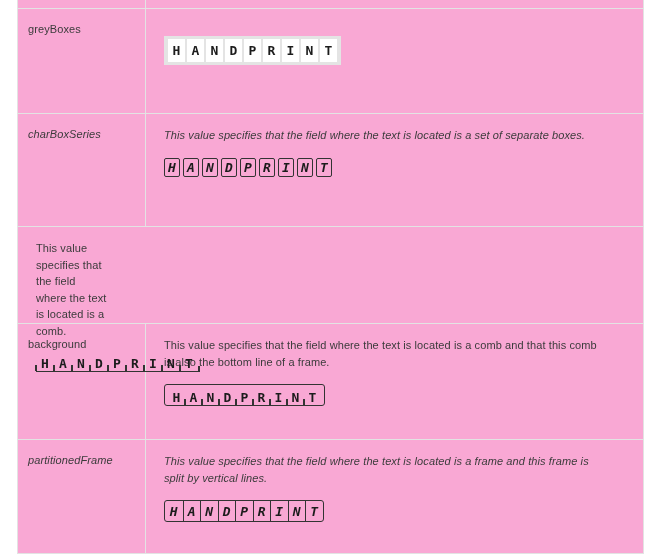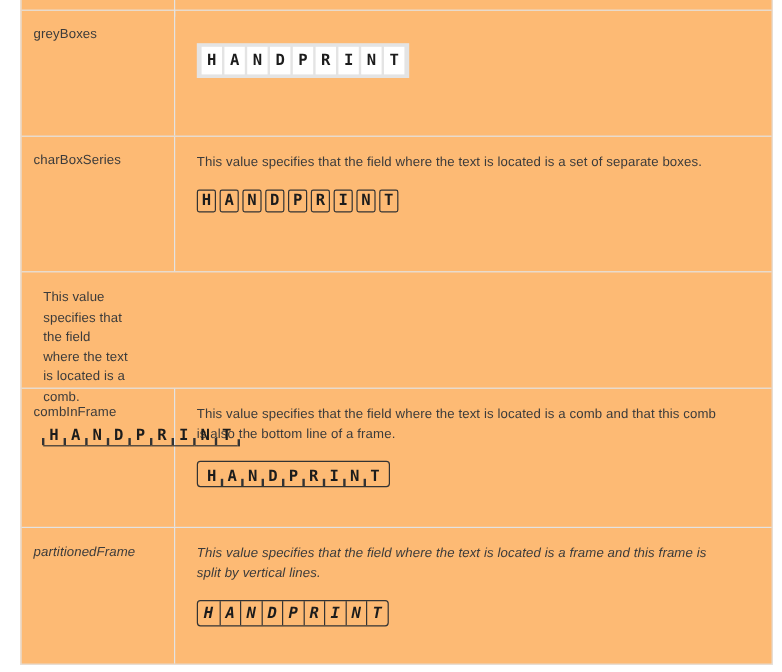--- a/index.html
+++ b/index.html
@@ -5,26 +5,26 @@
   * { box-sizing: border-box; margin: 0; padding: 0; }
   html, body { width: 652px; height: 560px; background: #ffffff; overflow: hidden; }
   body { font-family: "Liberation Sans", sans-serif; }
 
   .doc-table {
     position: absolute; left: 17px; top: 0;
     width: 627px;
     border-left: 1px solid #e3e3e3;
     border-right: 1px solid #e3e3e3;
     border-bottom: 1px solid #e3e3e3;
-    background: #fdba74;
+    background: #f9a8d4;
   }
   .row { display: grid; grid-template-columns: 128px 1fr; border-top: 1px solid #e3e3e3; }
   .row.sliver { border-top: none; height: 8px; }
   .row.r1 { height: 105px; }
-  .row.r2 { height: 113px; }
+  .row.r2 { height: 113px; font-style: italic; }
   .row.r3 { height: 97px; }
   .row.r4 { height: 116px; }
   .row.r5 { height: 114px; font-style: italic; }
 
   .cell-left {
     border-right: 1px solid #e3e3e3;
     padding: 14px 8px 0 10px;
     font-size: 11px; color: #3b3b3b; letter-spacing: 0.1px;
   }
   .cell-right { padding: 13px 38px 0 18px; }
@@ -127,21 +127,21 @@
           <span class="cell">R</span>
           <span class="cell">I</span>
           <span class="cell">N</span>
           <span class="cell">T</span>
         </div>
     </div>
   </div>
 
   <div class="row r4">
     <div class="cell-left">
-      <span>combInFrame</span>
+      <span>background</span>
     </div>
     <div class="cell-right">
       <div class="desc">This value specifies that the field where the text is located is a comb and that this comb is also the bottom line of a frame.</div>
       <div class="example ex-combframe">
           <span class="cell">H</span>
           <span class="cell">A</span>
           <span class="cell">N</span>
           <span class="cell">D</span>
           <span class="cell">P</span>
           <span class="cell">R</span>

